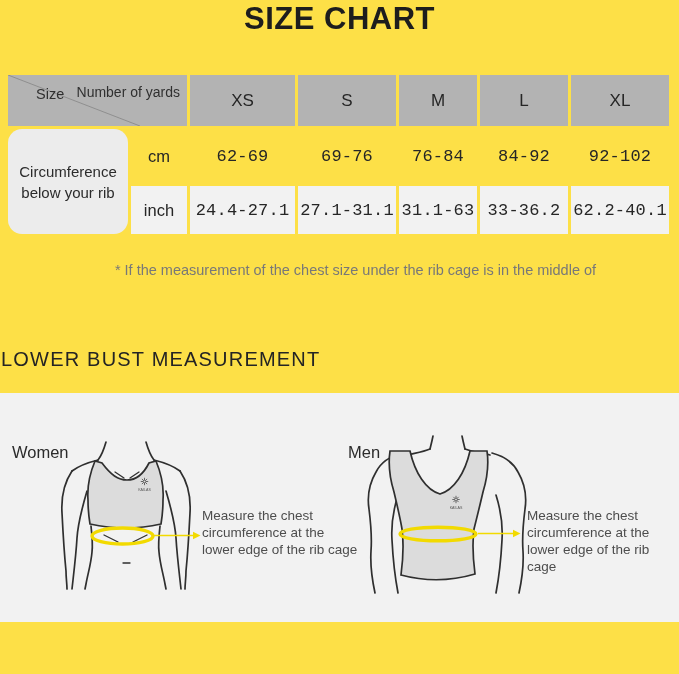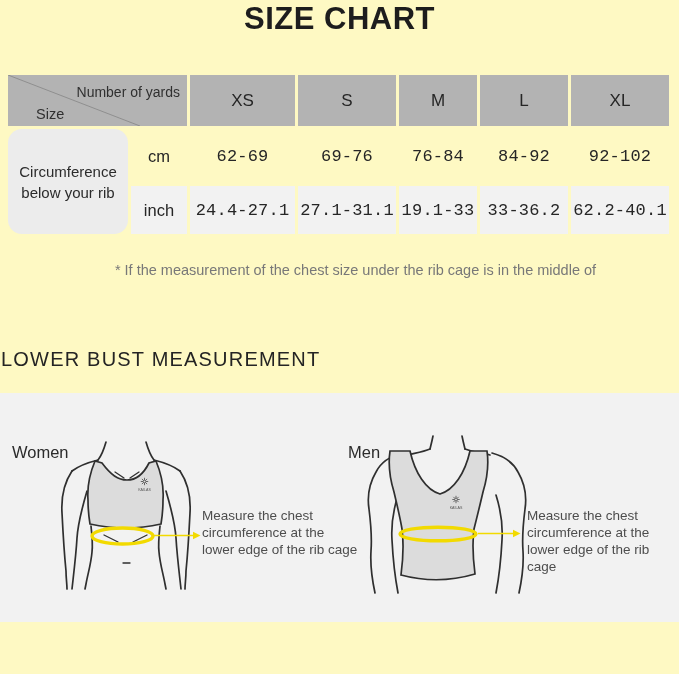--- a/index.html
+++ b/index.html
@@ -1,32 +1,32 @@
 <!DOCTYPE html>
 <html><head>
 <meta charset="utf-8">
 <style>
   html,body{margin:0;padding:0;background:#fff;}
-  #canvas{position:relative;width:679px;height:674px;background:#fef9c3;overflow:hidden;
+  #canvas{position:relative;width:679px;height:674px;background:#fde047;overflow:hidden;
           font-family:"Liberation Sans", sans-serif;color:#262626;}
 
   
   .page-title{position:absolute;top:1px;left:0;width:100%;text-align:center;
               font-size:31px;font-weight:700;letter-spacing:0.5px;color:#1d1d1d;}
 
   
   table.size-table{position:absolute;left:5px;top:72px;border-collapse:separate;border-spacing:3px;
                    table-layout:fixed;}
   table.size-table th, table.size-table td{padding:0;text-align:center;vertical-align:middle;}
   table.size-table thead th{background:#b3b3b3;height:51px;font-weight:400;font-size:17px;color:#262626;}
   th.diag{position:relative;}
   .diag-line{position:absolute;left:0;top:0;}
   .diag-line line{stroke:#8f8f8f;stroke-width:1;}
   .diag-top{position:absolute;top:9px;right:7px;font-size:14px;color:#303030;}
-  .diag-bottom{position:absolute;bottom:4px;left:28px;font-size:14.5px;color:#303030;}
+  .diag-bottom{position:absolute;bottom:24px;left:28px;font-size:14.5px;color:#303030;}
   td.rowlabel{background:#ececec;font-size:15px;line-height:21px;color:#2b2b2b;padding:0 6px;border-radius:14px;}
   tr.cm-row td{height:54px;}
   tr.stripe td{height:48px;background:#f2f2f2;}
   td.rowlabel{background:#ececec !important;}
   td.unit{font-size:16.5px;}
   td.val{font-size:17px;letter-spacing:0.2px;font-family:Liberation Mono, monospace;}
 
   
   .table-note{position:absolute;top:260px;left:0;width:100%;text-align:center;
               font-size:14.5px;line-height:20.5px;color:#787878;padding-left:16px;}
@@ -90,21 +90,21 @@
         <td class="val">62-69</td>
         <td class="val">69-76</td>
         <td class="val">76-84</td>
         <td class="val">84-92</td>
         <td class="val">92-102</td>
       </tr>
       <tr class="stripe">
         <td class="unit">inch</td>
         <td class="val">24.4-27.1</td>
         <td class="val">27.1-31.1</td>
-        <td class="val">19.1-33</td>
+        <td class="val">31.1-63</td>
         <td class="val">33-36.2</td>
         <td class="val">62.2-40.1</td>
       </tr>
     </tbody>
   </table>
 
   <div class="table-note">
     <div>* If the measurement of the chest size under the rib cage is in the middle of</div>
   </div>
 

